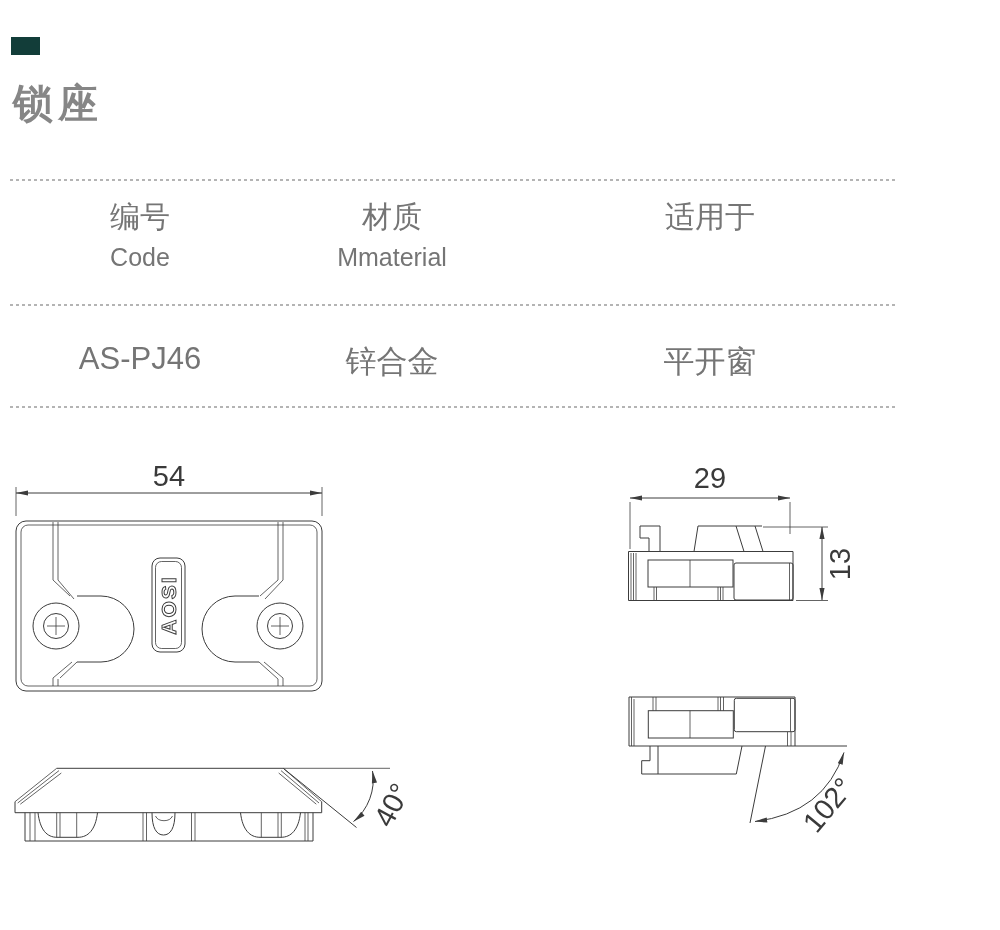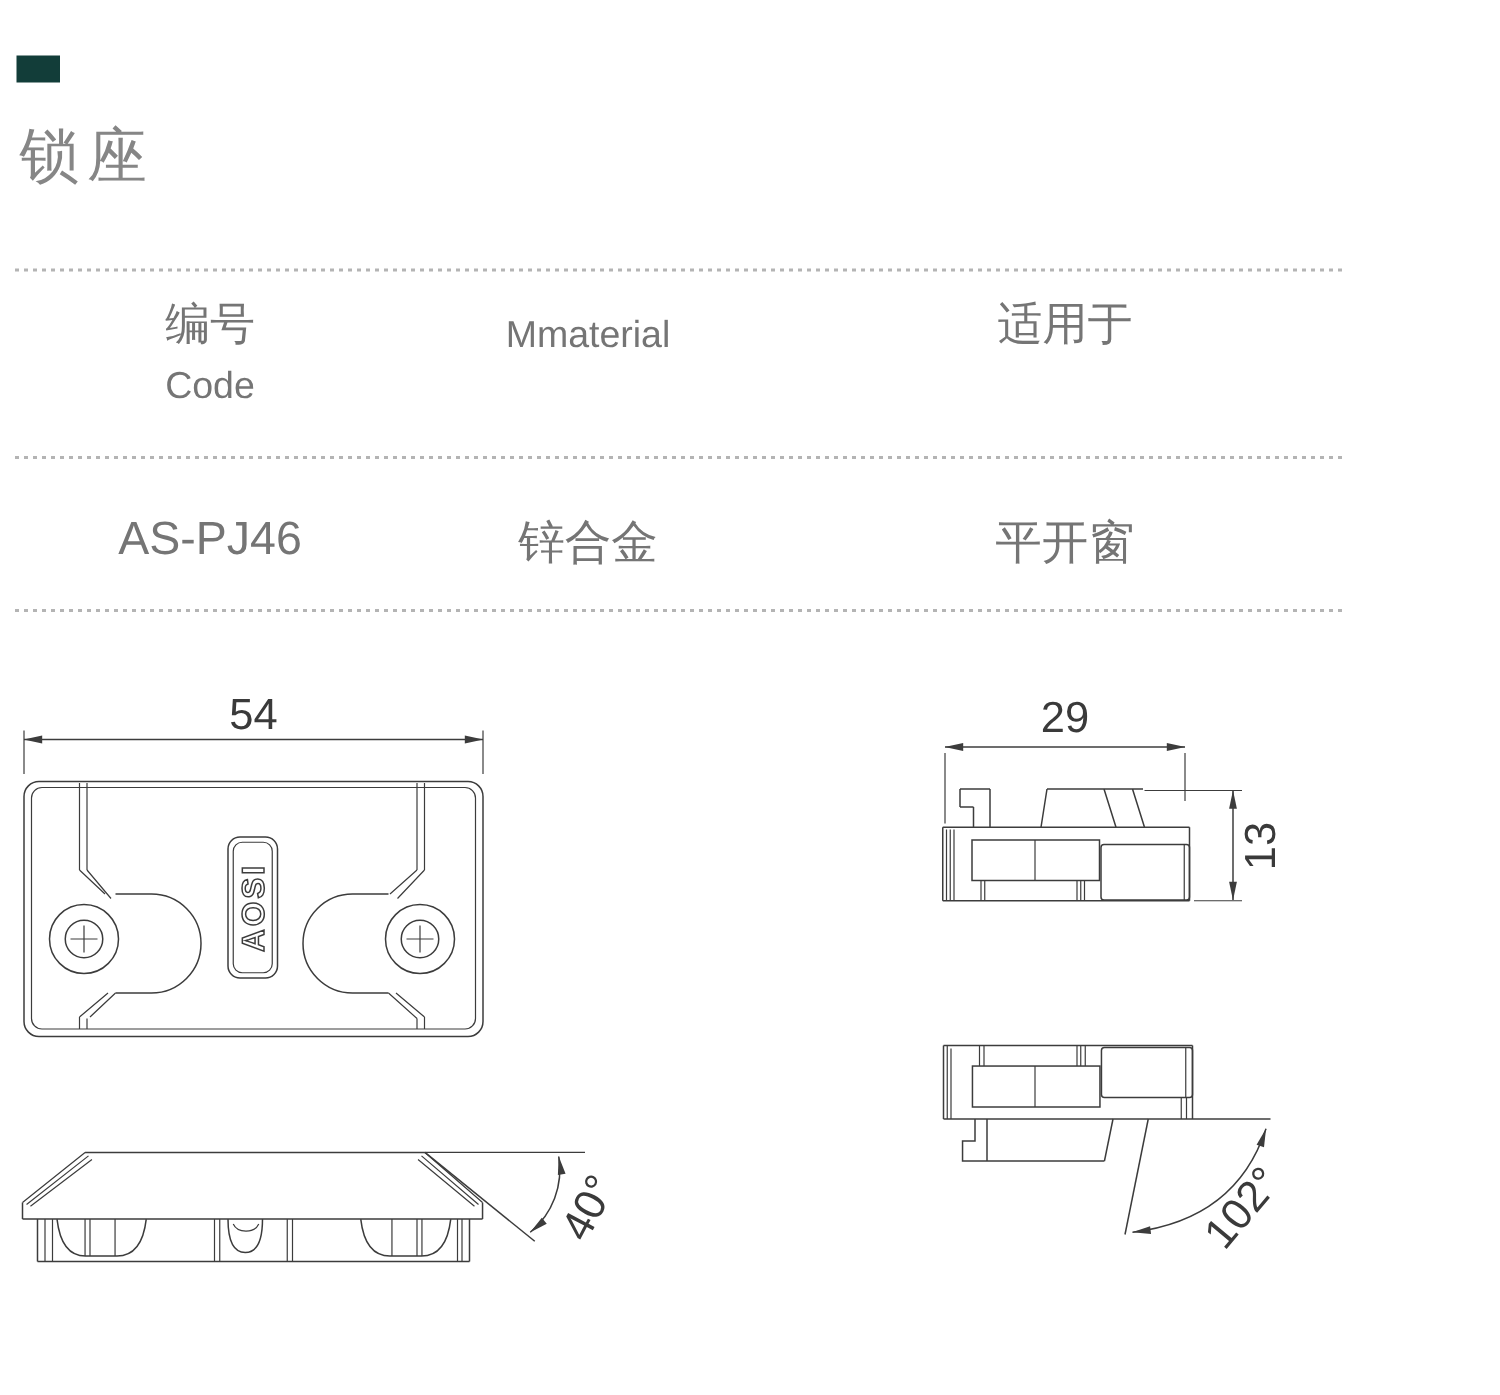--- a/index.html
+++ b/index.html
@@ -1,20 +1,20 @@
 <!DOCTYPE html>
 <html><head>
 <meta charset="utf-8">
 <style>
   html,body{margin:0;padding:0;background:#fff;}
   body{width:1000px;height:930px;position:relative;overflow:hidden;
        font-family:"Liberation Sans",sans-serif;-webkit-font-smoothing:antialiased;}
   .page{position:absolute;inset:0;background:#fff;}
   .brand-block{position:absolute;left:11px;top:37px;width:29px;height:18px;background:#123d39;}
-  .title{position:absolute;left:13px;top:76px;margin:0;font-size:40px;font-weight:400;
+  .title{position:absolute;left:13px;top:76px;margin:0;font-size:40px;font-weight:700;
          color:#868686;letter-spacing:5px;}
   .dash{position:absolute;left:10px;width:888px;height:2px;
         background:repeating-linear-gradient(90deg,#b4b4b4 0 3px,transparent 3px 6px);}
   .d1{top:179px}.d2{top:304px}.d3{top:406px}
   .cell{position:absolute;width:300px;text-align:center;color:#757575;}
   .hc1{left:-10px}.hc2{left:242px}.hc3{left:560px}
   .hdr{top:200px}
   .zh{font-size:30px;line-height:34px;}
   .en{font-size:25px;line-height:30px;margin-top:8px;}
   .val{top:341px;font-size:31px;}
@@ -38,20 +38,21 @@
   <h1 class="title">锁座</h1>
 
   <div class="dash d1"></div>
 
   <div>
     <div class="cell hdr hc1">
       <div class="zh">编号</div>
       <div class="en">Code</div>
     </div>
     <div class="cell hdr hc2">
+      <div class="zh">材质</div>
       <div class="en">Mmaterial</div>
     </div>
     <div class="cell hdr hc3">
       <div class="zh">适用于</div>
     </div>
   </div>
 
   <div class="dash d2"></div>
 
   <div>

